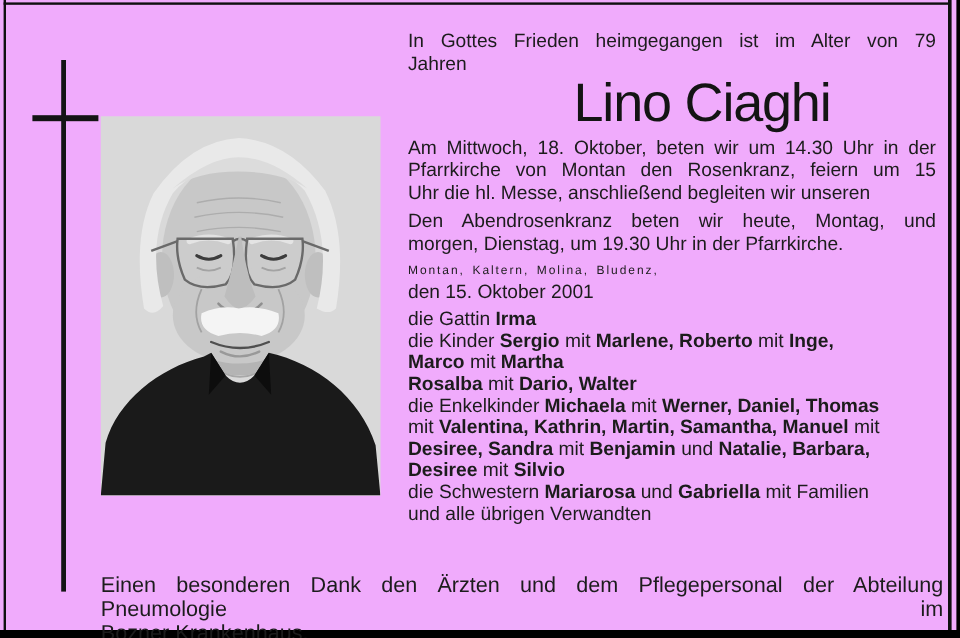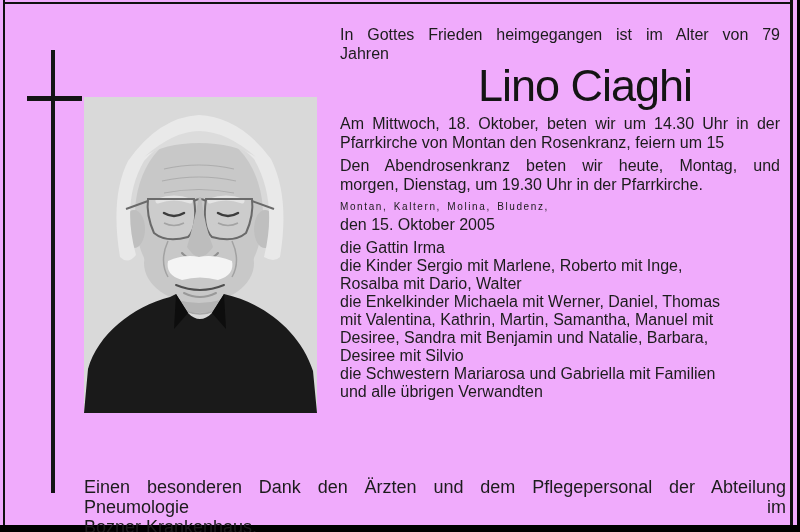--- a/index.html
+++ b/index.html
@@ -29,21 +29,21 @@
   }
   .para{margin:0 0 4px 0;}
   .places{margin-top:3px;font-size:10px;letter-spacing:1.6px;word-spacing:2px;line-height:18px;}
   .dateline{line-height:18px;}
   .gratitude{margin-top:7px;line-height:18px;}
   .family{margin-top:5px;line-height:18px;}
   
   .thanks{position:absolute;left:84px;top:477px;width:702px;font-size:18px;line-height:20px;}
   .funeral{position:absolute;right:28px;top:507px;font-size:11.5px;color:#222;white-space:nowrap;}
   .funeral .squeeze{display:inline-block;transform:scaleX(0.78);transform-origin:right center;}
-  b{font-weight:normal;}
+  b{font-weight:bold;}
 </style>
 </head>
 <body>
 
 <div class="page">
 
   <div class="frame-left"></div>
   <div class="frame-top"></div>
   <div class="frame-right"></div>
   <div class="edge-right"></div>
@@ -125,30 +125,32 @@
 
   <div class="col">
     <div class="justify">
         <div class="tline">In Gottes Frieden heimgegangen ist im Alter von 79</div>
         <div class="tline">Jahren</div>
       </div>
     <div class="name">Lino Ciaghi</div>
     <div class="para justify">
         <div class="tline">Am Mittwoch, 18. Oktober, beten wir um 14.30 Uhr in der</div>
         <div class="tline">Pfarrkirche von Montan den Rosenkranz, feiern um 15</div>
+        <div class="tline">Uhr die hl. Messe, anschließend begleiten wir unseren</div>
       </div>
     <div class="para justify">
         <div class="tline">Den Abendrosenkranz beten wir heute, Montag, und</div>
         <div class="tline">morgen, Dienstag, um 19.30 Uhr in der Pfarrkirche.</div>
       </div>
     <div class="places">Montan, Kaltern, Molina, Bludenz,</div>
-    <div class="dateline">den 15. Oktober 2005</div>
+    <div class="dateline">den 15. Oktober 2001</div>
     <div class="family">
         <div class="tline">die Gattin <b>Irma</b></div>
         <div class="tline">die Kinder <b>Sergio</b> mit <b>Marlene, Roberto</b> mit <b>Inge,</b></div>
+        <div class="tline"><b>Marco</b> mit <b>Martha</b></div>
         <div class="tline"><b>Rosalba</b> mit <b>Dario, Walter</b></div>
         <div class="tline">die Enkelkinder <b>Michaela</b> mit <b>Werner, Daniel, Thomas</b></div>
         <div class="tline">mit <b>Valentina, Kathrin, Martin, Samantha, Manuel</b> mit</div>
         <div class="tline"><b>Desiree, Sandra</b> mit <b>Benjamin</b> und <b>Natalie, Barbara,</b></div>
         <div class="tline"><b>Desiree</b> mit <b>Silvio</b></div>
         <div class="tline">die Schwestern <b>Mariarosa</b> und <b>Gabriella</b> mit Familien</div>
         <div class="tline">und alle übrigen Verwandten</div>
       </div>
   </div>
 

